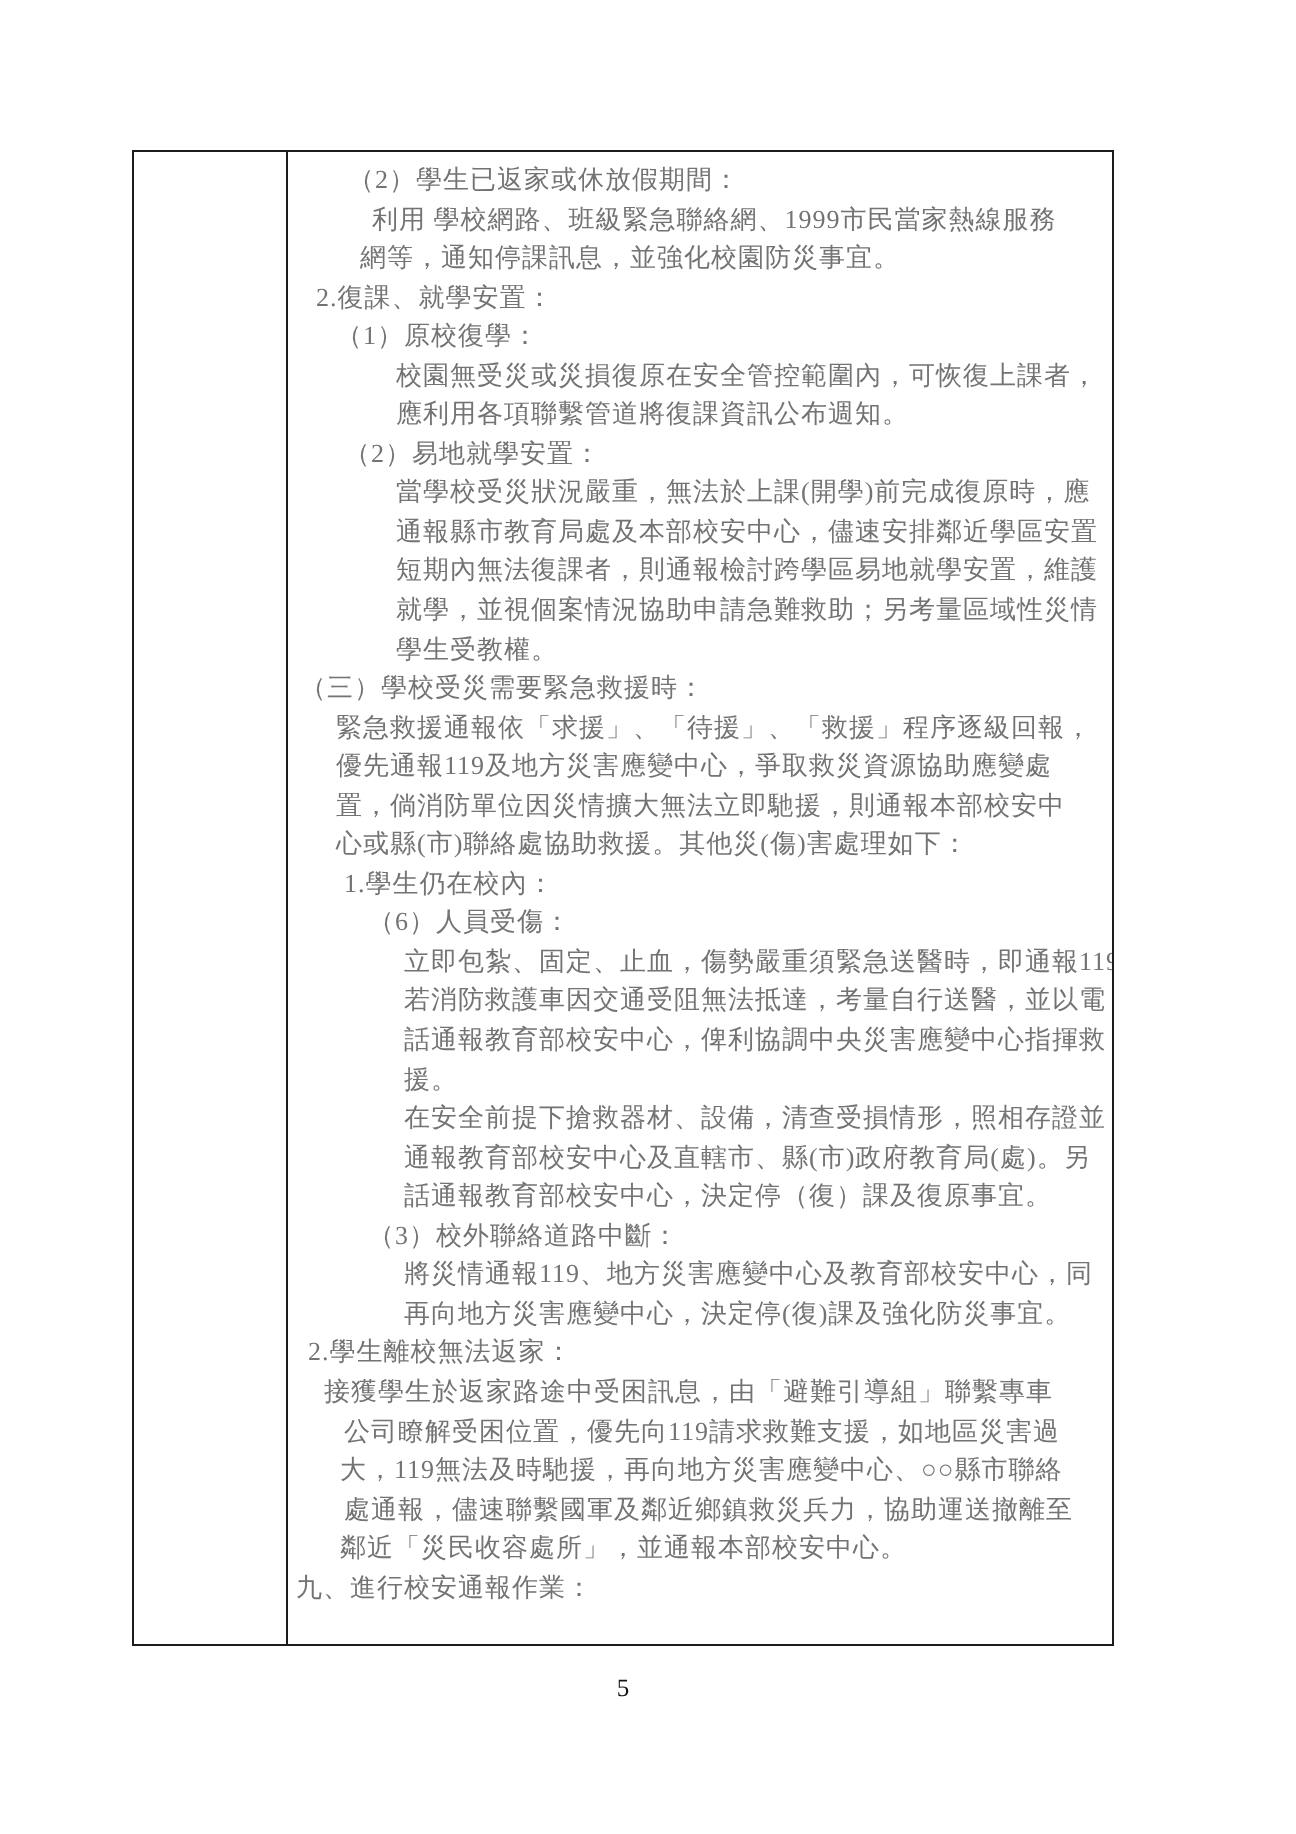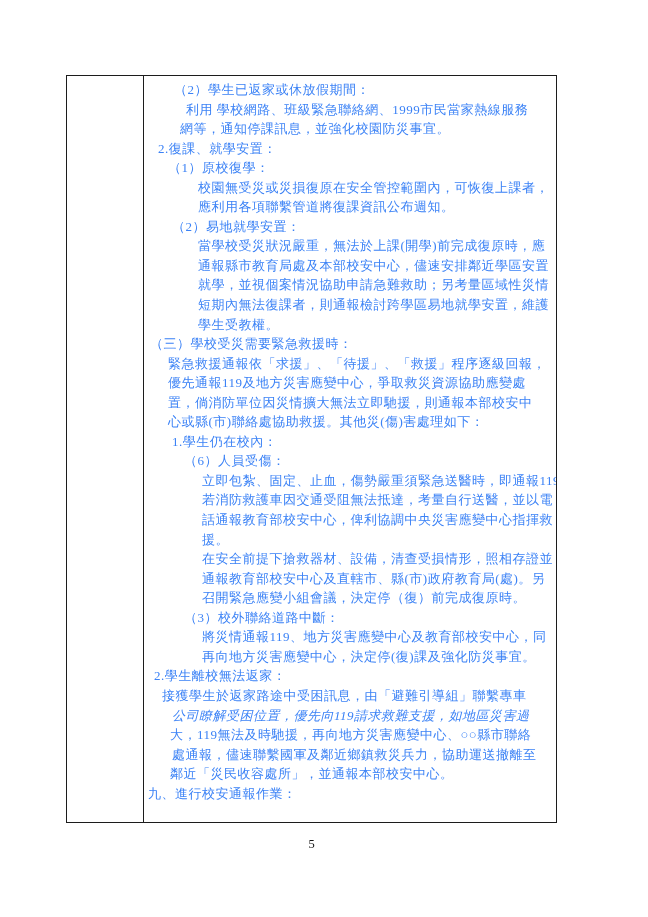--- a/index.html
+++ b/index.html
@@ -34,21 +34,21 @@
   }
   .right-cell {
     flex: 1 1 auto;
     padding-top: 4px;
     overflow: hidden;
   }
   .line {
     font-size: 13px;
     line-height: 19.55px;
     height: 19.55px;
-    color: #3b82f6;
+    color: #737373;
     letter-spacing: 0.5px;
     white-space: pre;
     overflow: hidden;
   }
   .page-number {
     position: absolute;
     top: 837px;
     left: 66px;
     width: 491px;
     text-align: center;
@@ -67,43 +67,43 @@
           <div class="line" style="padding-left: 30px;">（2）學生已返家或休放假期間：</div>
           <div class="line" style="padding-left: 42px;">利用 學校網路、班級緊急聯絡網、1999市民當家熱線服務</div>
           <div class="line" style="padding-left: 36px;">網等，通知停課訊息，並強化校園防災事宜。</div>
           <div class="line" style="padding-left: 14px;">2.復課、就學安置：</div>
           <div class="line" style="padding-left: 24px;">（1）原校復學：</div>
           <div class="line" style="padding-left: 54px;">校園無受災或災損復原在安全管控範圍內，可恢復上課者，</div>
           <div class="line" style="padding-left: 54px;">應利用各項聯繫管道將復課資訊公布週知。</div>
           <div class="line" style="padding-left: 28px;">（2）易地就學安置：</div>
           <div class="line" style="padding-left: 54px;">當學校受災狀況嚴重，無法於上課(開學)前完成復原時，應</div>
           <div class="line" style="padding-left: 54px;">通報縣市教育局處及本部校安中心，儘速安排鄰近學區安置</div>
+          <div class="line" style="padding-left: 54px;">短期內無法復課者，則通報檢討跨學區易地就學安置，維護</div>
           <div class="line" style="padding-left: 54px;">就學，並視個案情況協助申請急難救助；另考量區域性災情</div>
-          <div class="line" style="padding-left: 54px;">短期內無法復課者，則通報檢討跨學區易地就學安置，維護</div>
           <div class="line" style="padding-left: 54px;">學生受教權。</div>
           <div class="line" style="padding-left: 6px;">（三）學校受災需要緊急救援時：</div>
           <div class="line" style="padding-left: 24px;">緊急救援通報依「求援」、「待援」、「救援」程序逐級回報，</div>
           <div class="line" style="padding-left: 24px;">優先通報119及地方災害應變中心，爭取救災資源協助應變處</div>
           <div class="line" style="padding-left: 24px;">置，倘消防單位因災情擴大無法立即馳援，則通報本部校安中</div>
           <div class="line" style="padding-left: 24px;">心或縣(市)聯絡處協助救援。其他災(傷)害處理如下：</div>
           <div class="line" style="padding-left: 28px;">1.學生仍在校內：</div>
           <div class="line" style="padding-left: 40px;">（6）人員受傷：</div>
           <div class="line" style="padding-left: 58px;">立即包紮、固定、止血，傷勢嚴重須緊急送醫時，即通報119，</div>
           <div class="line" style="padding-left: 58px;">若消防救護車因交通受阻無法抵達，考量自行送醫，並以電</div>
           <div class="line" style="padding-left: 58px;">話通報教育部校安中心，俾利協調中央災害應變中心指揮救</div>
           <div class="line" style="padding-left: 58px;">援。</div>
           <div class="line" style="padding-left: 58px;">在安全前提下搶救器材、設備，清查受損情形，照相存證並</div>
           <div class="line" style="padding-left: 58px;">通報教育部校安中心及直轄市、縣(市)政府教育局(處)。另</div>
-          <div class="line" style="padding-left: 58px;">召開緊急應變小組會議，決定停（復）前完成復原時。</div>
+          <div class="line" style="padding-left: 58px;">話通報教育部校安中心，決定停（復）課及復原事宜。</div>
           <div class="line" style="padding-left: 40px;">（3）校外聯絡道路中斷：</div>
           <div class="line" style="padding-left: 58px;">將災情通報119、地方災害應變中心及教育部校安中心，同</div>
           <div class="line" style="padding-left: 58px;">再向地方災害應變中心，決定停(復)課及強化防災事宜。</div>
           <div class="line" style="padding-left: 10px;">2.學生離校無法返家：</div>
           <div class="line" style="padding-left: 18px;">接獲學生於返家路途中受困訊息，由「避難引導組」聯繫專車</div>
-          <div class="line" style="padding-left: 28px; font-style: italic;">公司瞭解受困位置，優先向119請求救難支援，如地區災害過</div>
+          <div class="line" style="padding-left: 28px;">公司瞭解受困位置，優先向119請求救難支援，如地區災害過</div>
           <div class="line" style="padding-left: 26px;">大，119無法及時馳援，再向地方災害應變中心、○○縣市聯絡</div>
           <div class="line" style="padding-left: 28px;">處通報，儘速聯繫國軍及鄰近鄉鎮救災兵力，協助運送撤離至</div>
           <div class="line" style="padding-left: 26px;">鄰近「災民收容處所」，並通報本部校安中心。</div>
           <div class="line" style="padding-left: 4px;">九、進行校安通報作業：</div>
         </div>
     </div>
   </div>
   <div class="page-number">5</div>
 </div>
 

